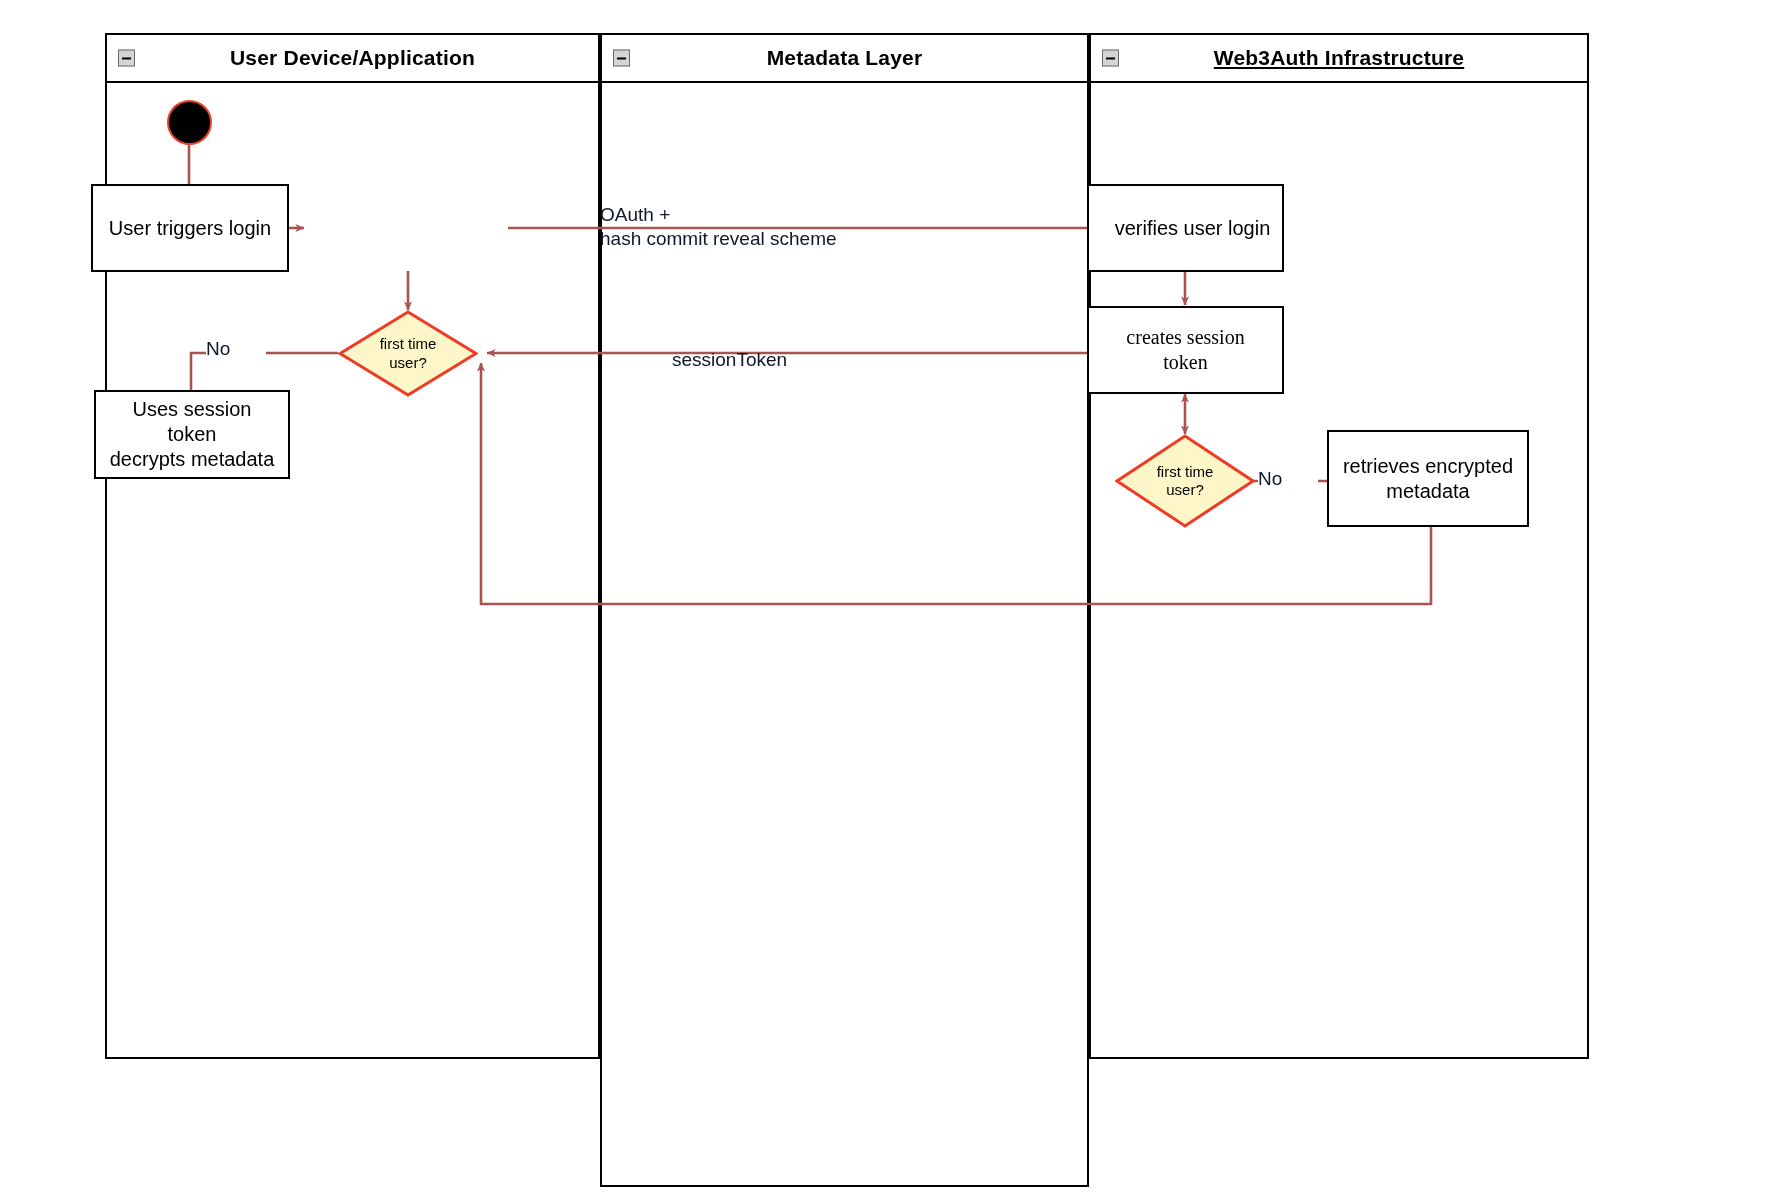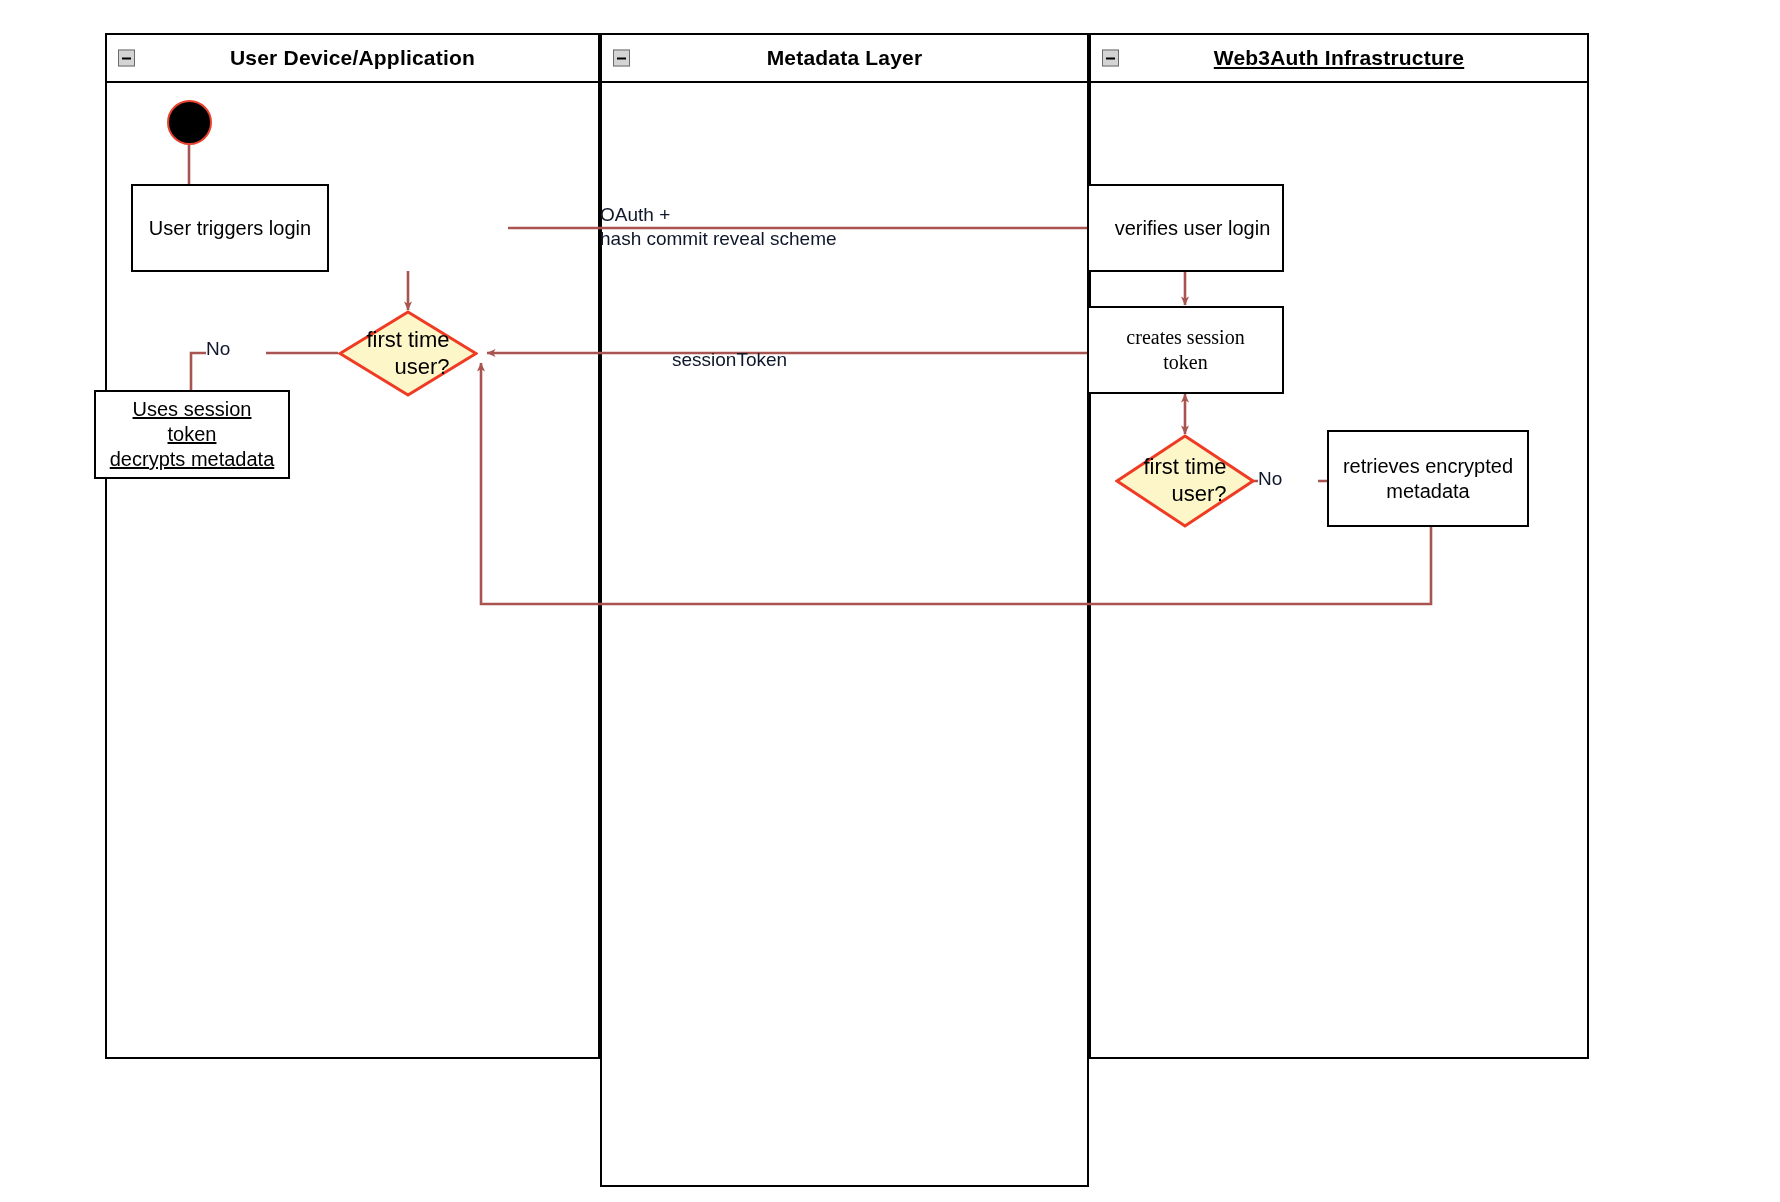--- a/index.html
+++ b/index.html
@@ -16,22 +16,22 @@
                  display:flex;align-items:center;justify-content:center;}
   .collapse-icon i{display:block;width:9px;height:2px;background:#000;}
 
   .node{position:absolute;box-sizing:border-box;border:2px solid #000;background:#fff;
         display:flex;align-items:center;justify-content:center;text-align:center;
         font-size:20px;color:#000;line-height:1.25;padding:2px 6px;}
 
   .diamond{position:absolute;}
   .diamond svg{position:absolute;left:0;top:0;}
   .diamond .dlabel{position:absolute;left:0;top:0;width:100%;height:100%;
-        display:flex;align-items:center;justify-content:center;text-align:right;
-        font-size:22px;color:#000;line-height:1.22;}
+        display:flex;align-items:center;justify-content:center;text-align:center;
+        font-size:15px;color:#000;line-height:1.22;}
 
   .startnode{position:absolute;border-radius:50%;background:#000;
              border:2px solid #e8422e;box-sizing:border-box;}
 
   .edge-label{position:absolute;font-size:19px;color:#0f172a;line-height:1.25;
               white-space:pre-line;background:transparent;}
 
   svg.wires{position:absolute;left:0;top:0;width:1780px;height:1202px;pointer-events:none;}
 </style>
 </head>
@@ -95,32 +95,32 @@
       <path d="M1185,394 L1185,434" marker-start="url(#ah-back)" marker-end="url(#ah)"></path>
 
       <path d="M1251,481 L1327,481"></path>
 
       <path d="M1431,527 L1431,604 L481,604 L481,363" marker-end="url(#ah)"></path>
     </g>
   </svg>
 
   <div class="startnode" style="left:167px;top:100px;width:45px;height:45px;"></div>
 
-  <div class="node" style="left:91px;top:184px;width:198px;height:88px;margin-left:40px;">User triggers login</div>
+  <div class="node" style="left:91px;top:184px;width:198px;height:88px;">User triggers login</div>
 
 
   <div class="diamond" style="left:338px;top:310px;width:140px;height:87px;">
     <svg width="140" height="87" viewBox="0 0 140 87">
       <polygon points="70,2 138,43.5 70,85 2,43.5" fill="#fdf6c8" stroke="#ef3b24" stroke-width="3"></polygon>
     </svg>
     <div class="dlabel" style="white-space:pre-line;">first time
 user?</div>
   </div>
 
-  <div class="node" style="left:94px;top:390px;width:196px;height:89px;white-space:pre-line;text-decoration:underline;">Uses session
+  <div class="node" style="left:94px;top:390px;width:196px;height:89px;white-space:pre-line;">Uses session
 token
 decrypts metadata</div>
 
   <div class="node" style="left:1087px;top:184px;width:197px;height:88px;padding-left:20px;">verifies user login</div>
 
   <div class="node" style="left:1087px;top:306px;width:197px;height:88px;white-space:pre-line;font-family:Liberation Serif, serif;">creates session
 token</div>
 
   <div class="diamond" style="left:1115px;top:434px;width:140px;height:94px;">
     <svg width="140" height="94" viewBox="0 0 140 94">

